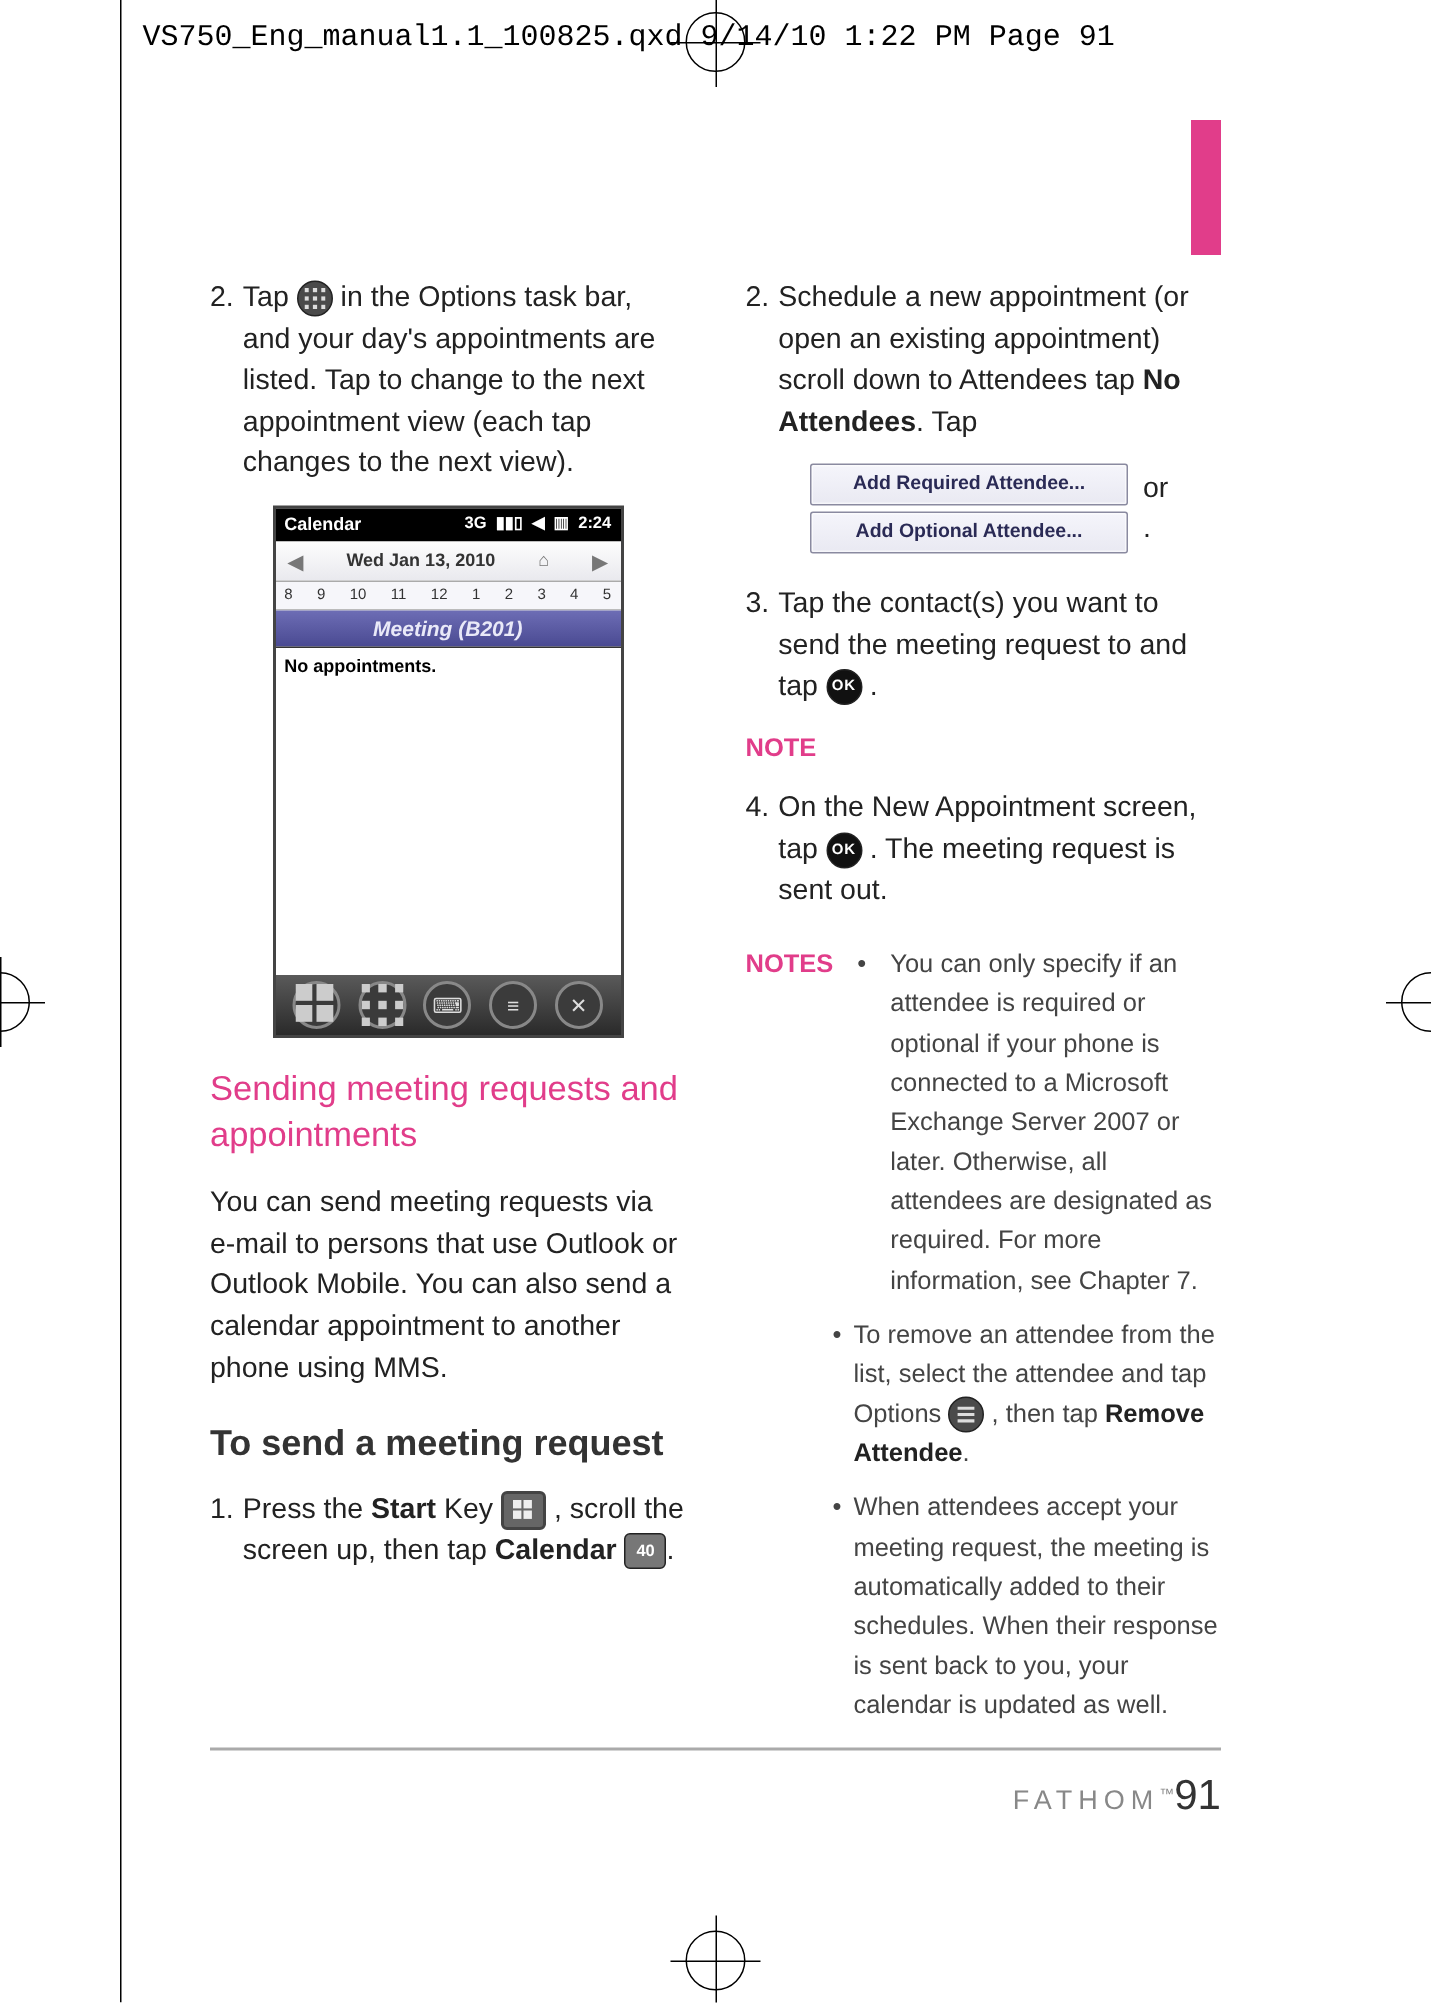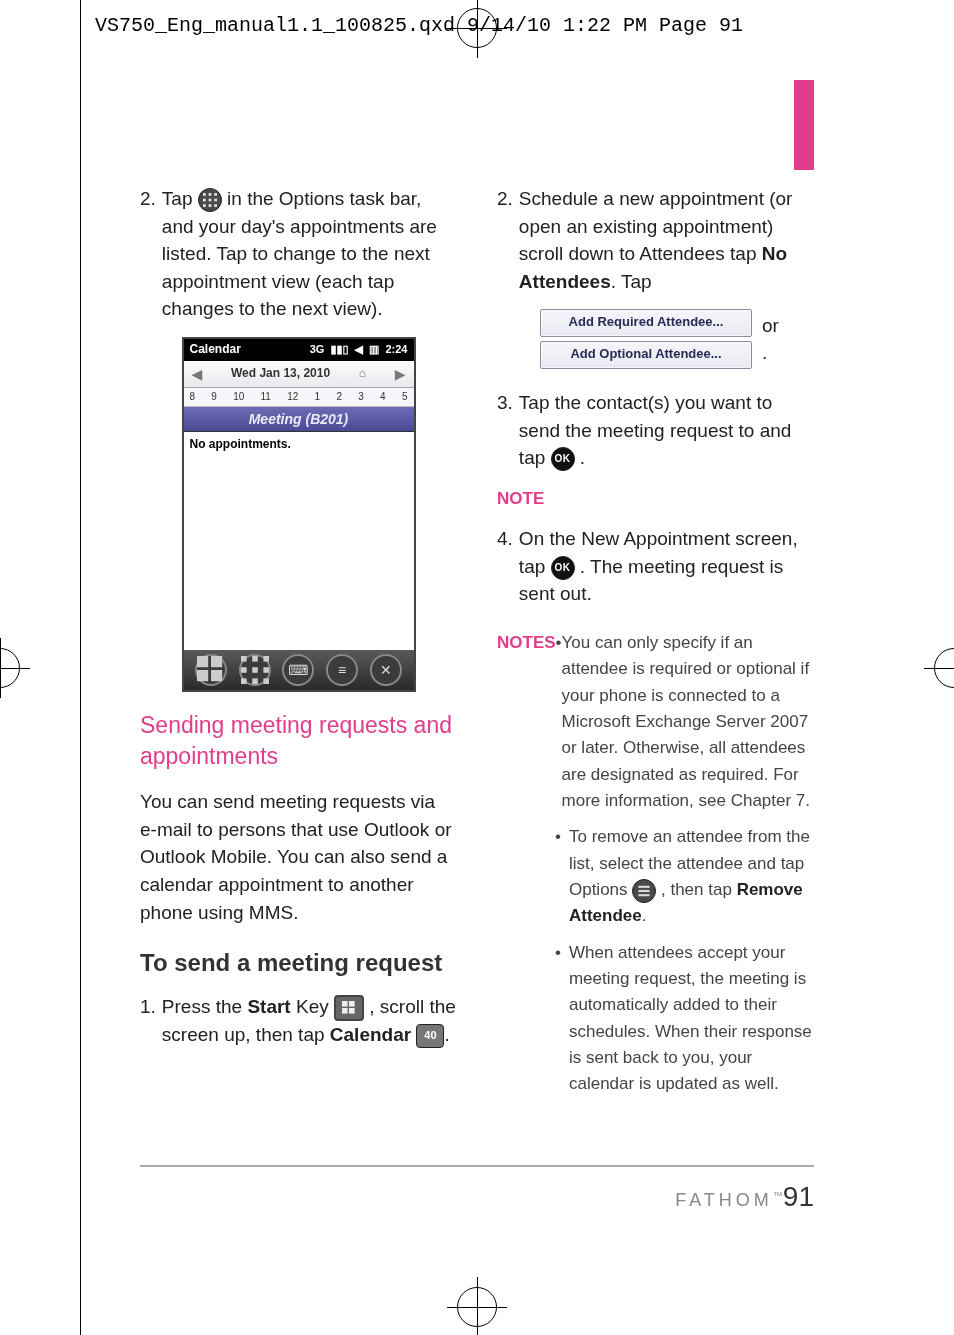--- a/index.html
+++ b/index.html
@@ -86,21 +86,21 @@
   .attendee-row{display:flex;align-items:center;gap:10px;margin-left:22px;padding-left:21px;}
   .attendee-row .sep{font-size:19px;}
 
   .note-row{display:flex;gap:10px;font-size:17px;line-height:1.5;color:#444;margin:14px 0;}
   .note-row .note-label{color:#e13d8a;font-weight:700;flex:0 0 auto;}
   .notes-list{font-size:17px;line-height:1.55;color:#444;}
   .notes-list .note-label{color:#e13d8a;font-weight:700;}
   .notes-list ul{margin:0;padding:0;list-style:none;}
   .notes-list li{display:flex;gap:8px;margin-top:10px;}
   .notes-list li .bullet{flex:0 0 auto;}
-  .notes-head{display:flex;gap:0;align-items:flex-start;}
+  .notes-head{display:flex;gap:16px;align-items:flex-start;}
 
   
   .phone{
     width:230px;margin:14px auto 4px auto;border:2px solid #444;background:#fff;
     font-family:Tahoma,Arial,sans-serif;font-size:12px;color:#000;
   }
   .phone .bar{
     display:flex;align-items:center;justify-content:space-between;
     background:#000;color:#fff;height:22px;padding:0 6px;font-weight:700;
   }

